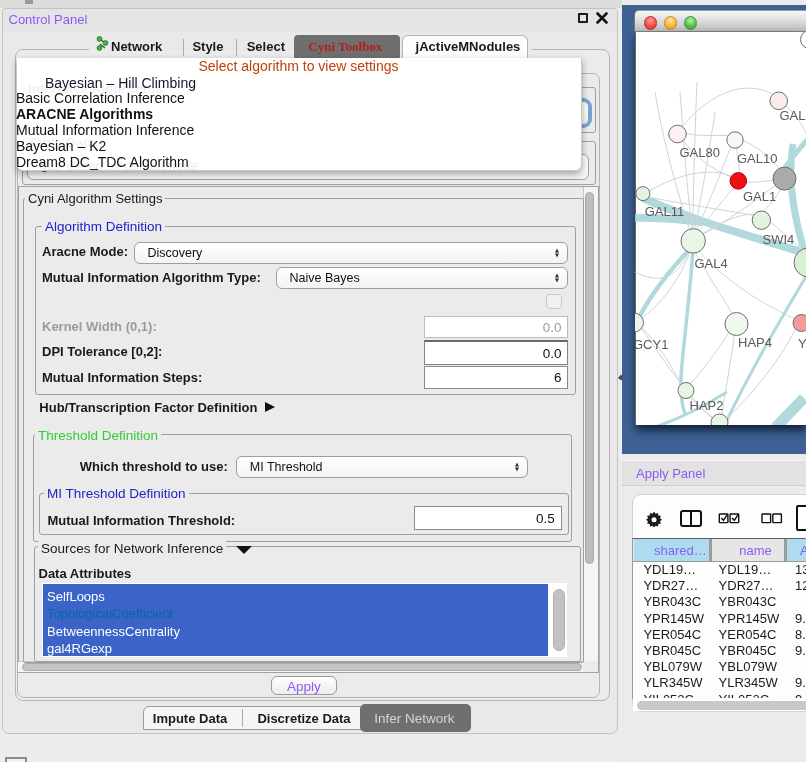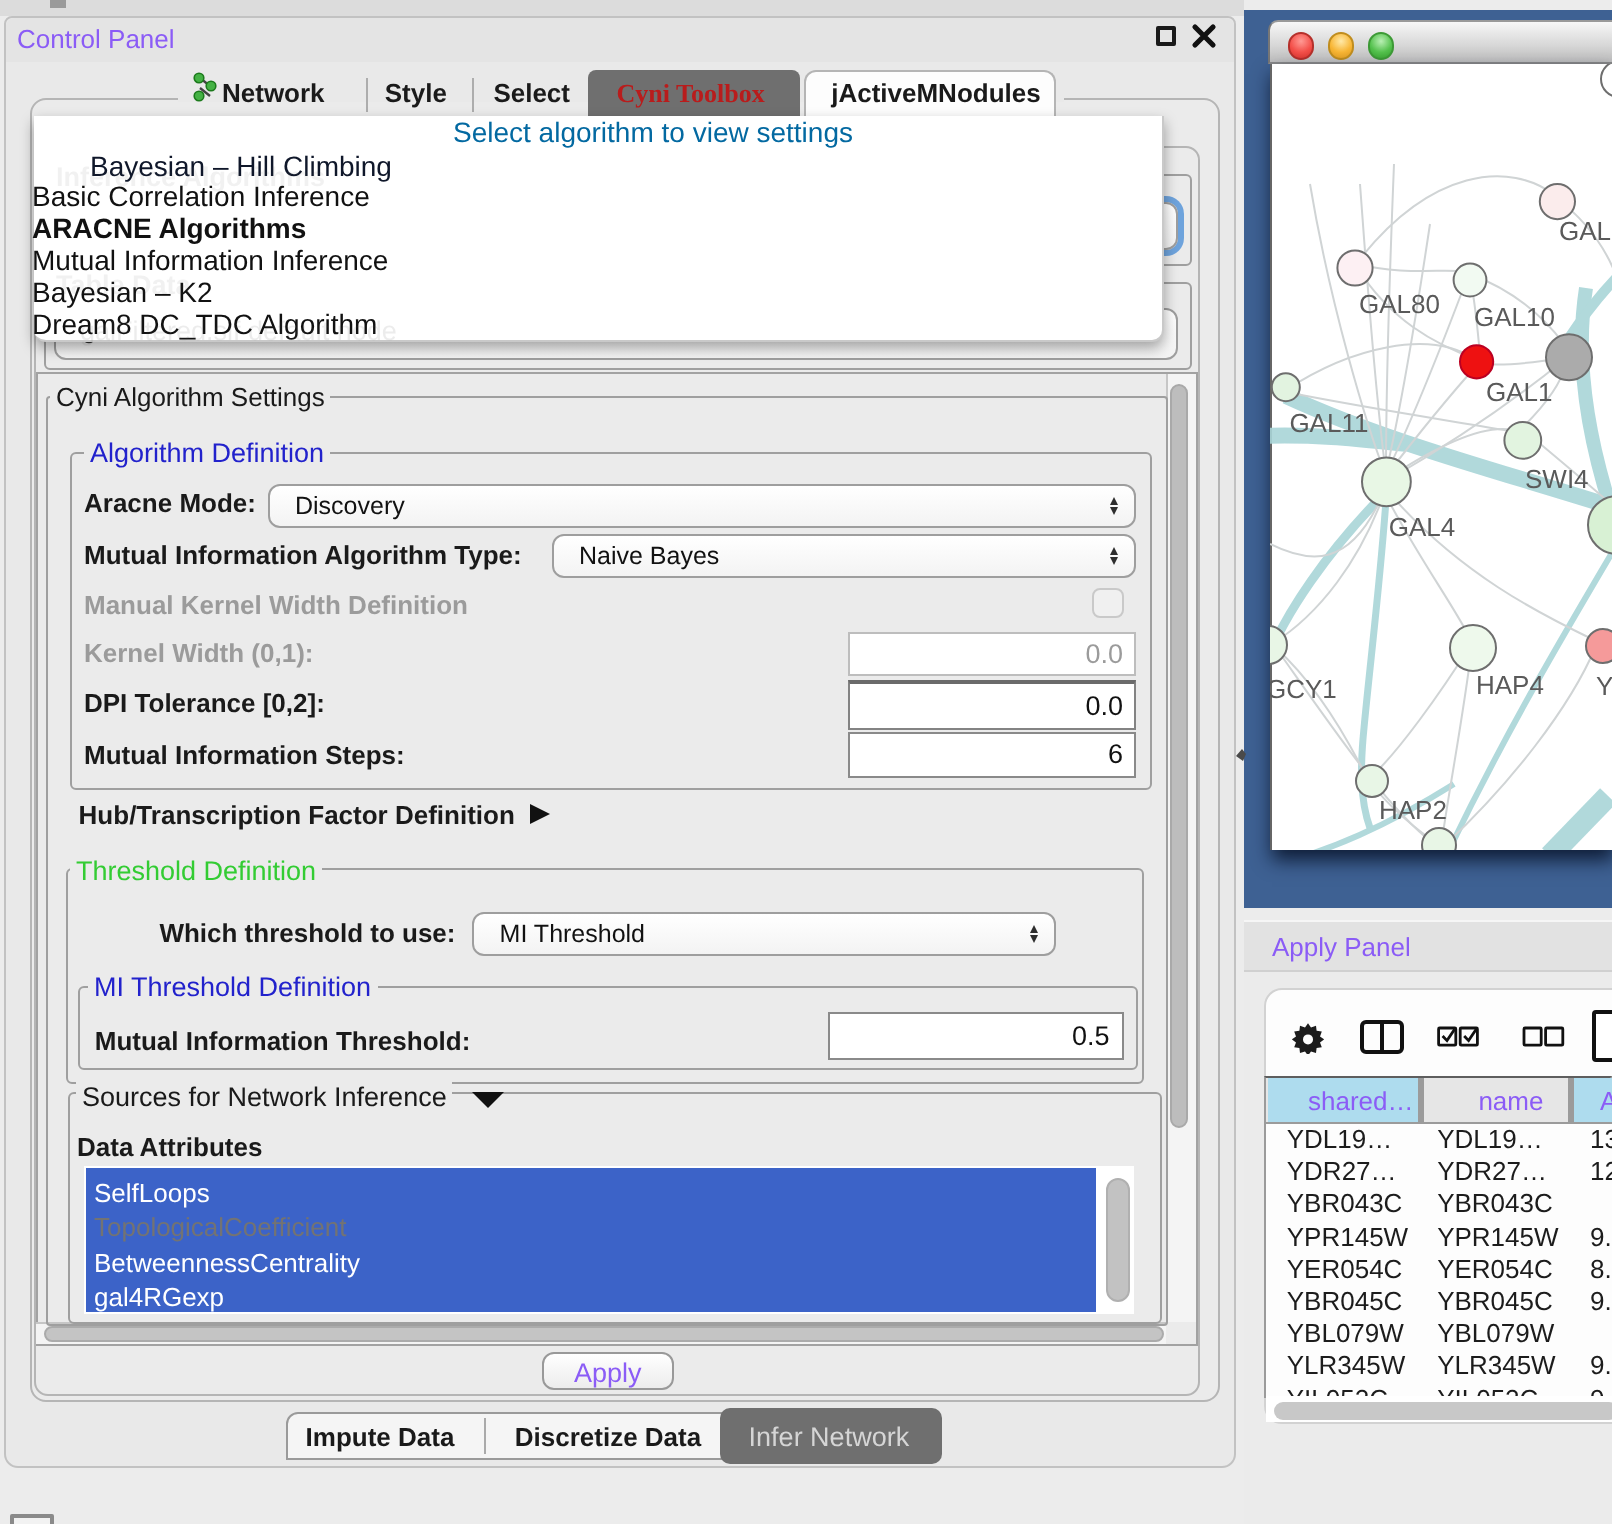--- a/index.html
+++ b/index.html
@@ -86,21 +86,20 @@
       </span>
 </div>
 <div class="abs combo" style="left:275.5px;top:267px;width:290px;height:20px;">
   <span class="ct">Naive Bayes</span>
   <span class="arrows">
         <span class="tri-up"></span>
         <span class="tri-dn"></span>
       </span>
 </div>
 
-<div class="abs lbg" style="left:42px;top:294.5px;">Manual Kernel Width Definition</div>
 <div class="abs" style="left:546px;top:293.5px;width:16px;height:15px;background:#f0f0f0;border:1px solid #c9c9c9;border-radius:4px;box-sizing:border-box;"></div>
 
 <div class="abs lbg" style="left:42px;top:319px;">Kernel Width (0,1):</div>
 <div class="abs field" style="left:424px;top:315.5px;width:143.5px;height:22.5px;border:1px solid #bdbdbd;">
   <span class="fval" style="color:#9b9b9b;">0.0</span>
 </div>
 
 <div class="abs lb" style="left:42px;top:344px;">DPI Tolerance [0,2]:</div>
 <div class="abs field" style="left:424px;top:340px;width:143.5px;height:24.5px;border:1.5px solid #838383;border-top:2px solid #6b6b6b;">
   <span class="fval">0.0</span>
@@ -134,37 +133,37 @@
 </div>
 
 <div class="abs group" style="left:34px;top:546px;width:544.5px;height:114px;"></div>
 <div class="gtitle" style="left:38px;top:541px;color:#1a1a1a;font-weight:normal;">Sources for Network Inference</div>
 <div class="abs" style="left:236px;top:546px;width:0;height:0;border-left:8.5px solid transparent;border-right:8.5px solid transparent;border-top:8px solid #111;"></div>
 <div class="abs lb" style="left:38.5px;top:566px;">Data Attributes</div>
 
 <div class="abs" style="left:42px;top:583px;width:525px;height:74px;background:#ffffff;"></div>
 <div class="abs" style="left:42.5px;top:584px;width:505.5px;height:71.5px;background:#3c63c8;"></div>
 <div class="abs" style="left:47px;top:589px;font-size:13px;color:#fff;">SelfLoops</div>
-<div class="abs" style="left:47px;top:606.4px;font-size:13px;color:#737373;">TopologicalCoefficient</div>
+<div class="abs" style="left:47px;top:606.4px;font-size:13px;color:#0369a1;">TopologicalCoefficient</div>
 <div class="abs" style="left:47px;top:623.8px;font-size:13px;color:#fff;">BetweennessCentrality</div>
 <div class="abs" style="left:47px;top:641.2px;font-size:13px;color:#fff;">gal4RGexp</div>
 <div class="abs" style="left:552.5px;top:589px;width:12.5px;height:62px;background:#c2c2c2;border:1px solid #b0b0b0;border-radius:6px;box-sizing:border-box;"></div>
 
 <div class="abs" style="left:270.5px;top:675.8px;width:66.5px;height:19px;background:linear-gradient(#ffffff,#ececec);border:1px solid #999;border-radius:6px;box-sizing:border-box;"></div>
 <div class="abs txt" style="left:287px;top:678.5px;font-size:13.5px;">Apply</div>
 
 <div class="abs" style="left:143px;top:706px;width:240px;height:24px;background:#f5f5f5;border:1px solid #9a9a9a;border-radius:6px 0 0 0;box-sizing:border-box;"></div>
 <div class="abs tabt" style="left:152.8px;top:711px;">Impute Data</div>
 <div class="abs" style="left:242.2px;top:709px;width:1px;height:18px;background:#aaa;"></div>
 <div class="abs tabt" style="left:257.4px;top:711px;">Discretize Data</div>
 <div class="abs" style="left:359.5px;top:704px;width:111.8px;height:27.5px;background:#6f6f6f;border-radius:5px;"></div>
 <div class="abs" style="left:374.3px;top:711px;font-size:13.5px;color:#d5d5d5;white-space:nowrap;">Infer Network</div>
 
 <div class="abs" style="left:17px;top:57.5px;width:563.5px;height:112.5px;background:#fff;border-bottom:1px solid #c9c9c9;border-right:1px solid #c9c9c9;border-radius:0 0 6px 6px;box-shadow:0 3px 7px rgba(0,0,0,0.35);"></div>
-<div class="abs" style="left:17px;top:58px;width:563px;text-align:center;font-size:14px;color:#0369a1;padding-left:28px;">Select algorithm to view settings</div>
+<div class="abs" style="left:17px;top:58px;width:563px;text-align:center;font-size:14px;color:#c2410c;">Select algorithm to view settings</div>
 <div class="abs" style="left:16px;top:74.5px;font-size:14px;color:#0f172a;padding-left:29px;">Bayesian – Hill Climbing</div>
 <div class="abs" style="left:16px;top:90.3px;font-size:14px;color:#111;">Basic Correlation Inference</div>
 <div class="abs" style="left:16px;top:106.2px;font-size:14px;color:#111;font-weight:bold;">ARACNE Algorithms</div>
 <div class="abs" style="left:16px;top:122px;font-size:14px;color:#111;">Mutual Information Inference</div>
 <div class="abs" style="left:16px;top:137.8px;font-size:14px;color:#111;">Bayesian – K2</div>
 <div class="abs" style="left:16px;top:153.7px;font-size:14px;color:#111;">Dream8 DC_TDC Algorithm</div>
 
 <div class="abs" style="left:28px;top:81px;font-size:13.5px;color:rgba(80,80,80,0.08);font-weight:bold;">Inference Algorithms</div>
 <div class="abs" style="left:28px;top:135px;font-size:13.5px;color:rgba(80,80,80,0.08);font-weight:bold;">Table Data</div>
 <div class="abs" style="left:40px;top:158px;font-size:13.5px;color:rgba(80,80,80,0.11);">galFiltered.sif default node</div>

